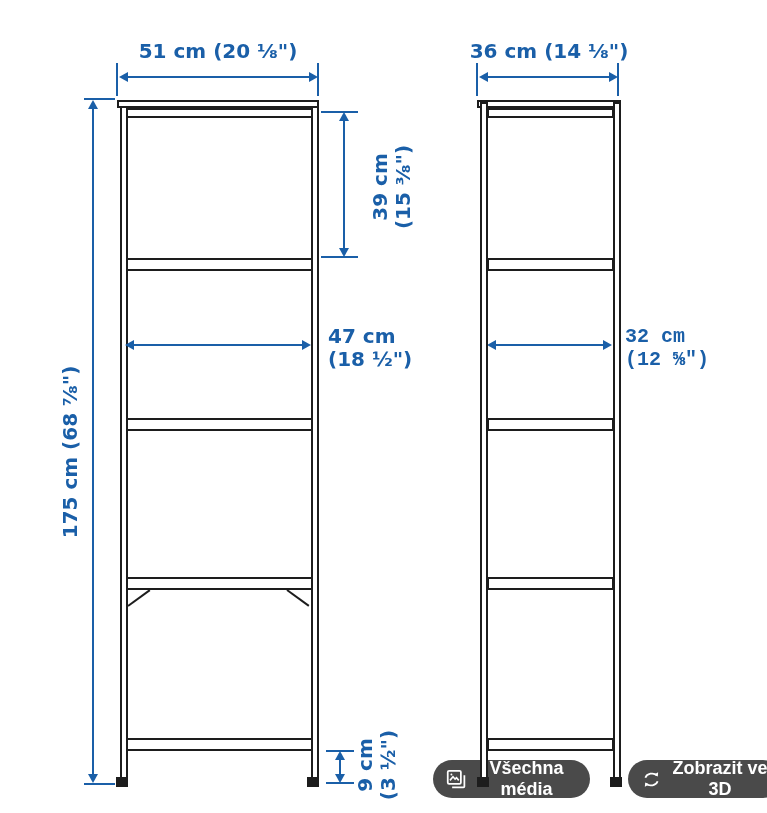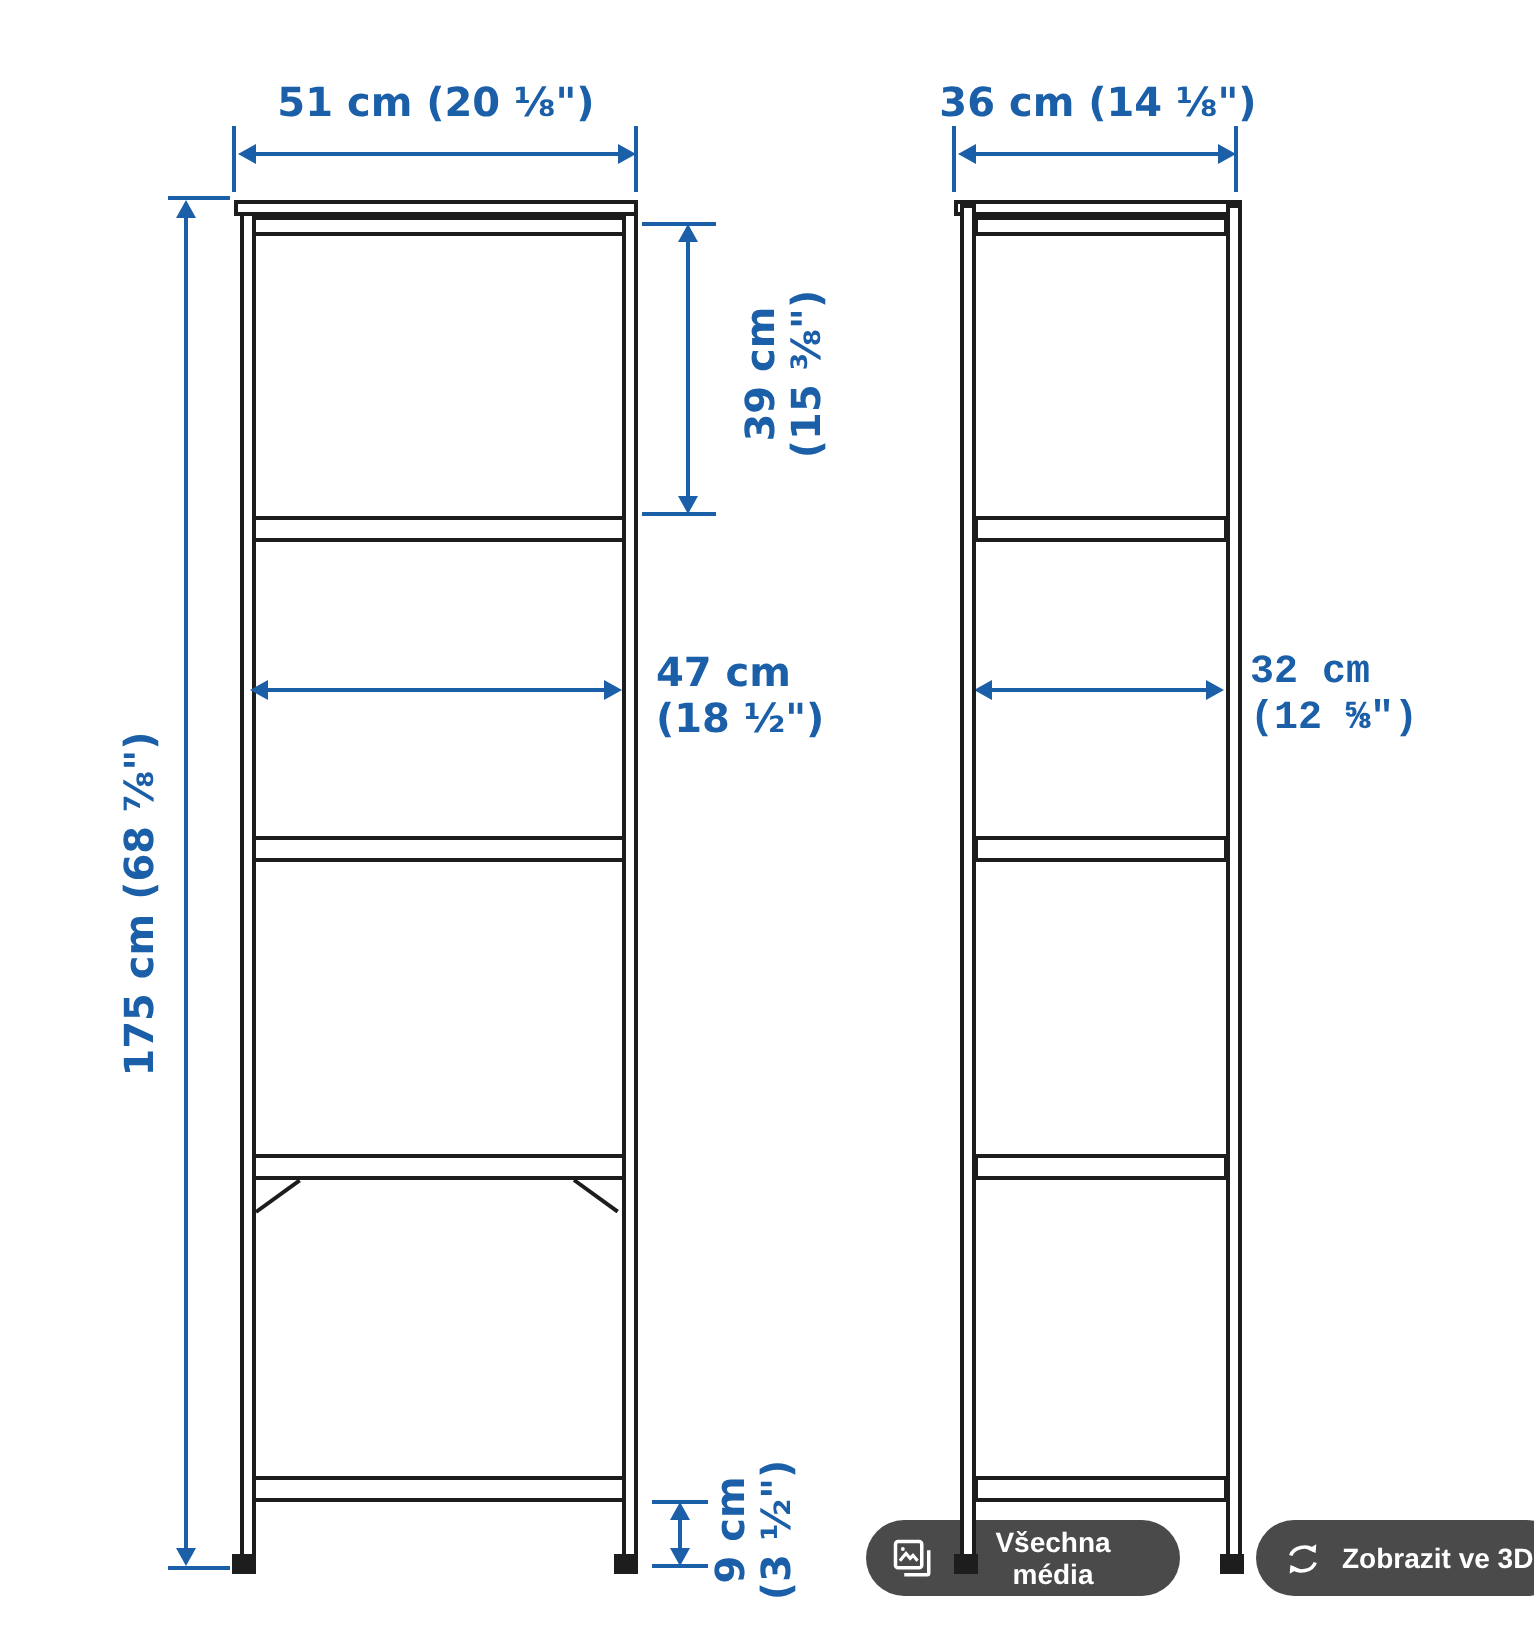--- a/index.html
+++ b/index.html
@@ -23,21 +23,21 @@
     border-bottom:9px solid var(--dim);border-left:5px solid transparent;border-right:5px solid transparent;}
   .varrow::after{content:"";position:absolute;bottom:-2px;left:50%;transform:translateX(-50%);
     border-top:9px solid var(--dim);border-left:5px solid transparent;border-right:5px solid transparent;}
   .dim-label{position:absolute;color:var(--dim);font-weight:bold;font-size:20px;line-height:23px;
     white-space:nowrap;}
   .center-x{transform:translateX(-50%);}
   .rot{transform:translate(-50%,-50%) rotate(-90deg);text-align:center;}
   
   .pill{position:absolute;display:flex;align-items:center;gap:9px;height:38px;border:none;
     border-radius:19px;background:var(--btnbg);color:var(--btntext);cursor:pointer;
-    font-family:"Liberation Sans",sans-serif;font-weight:bold;font-size:14px;padding:0 13px;z-index:6;}
+    font-family:"Liberation Sans",sans-serif;font-weight:bold;font-size:18px;padding:0 13px;z-index:6;}
   .pill svg{flex:0 0 auto;}
   .z10{z-index:10;} .z11{z-index:11;}
 </style>
 </head>
 <body>
 
 <div class="canvas">
 
   <div>
     <div class="part" style="left:120px;top:102px;width:8px;height:682px;"></div>

